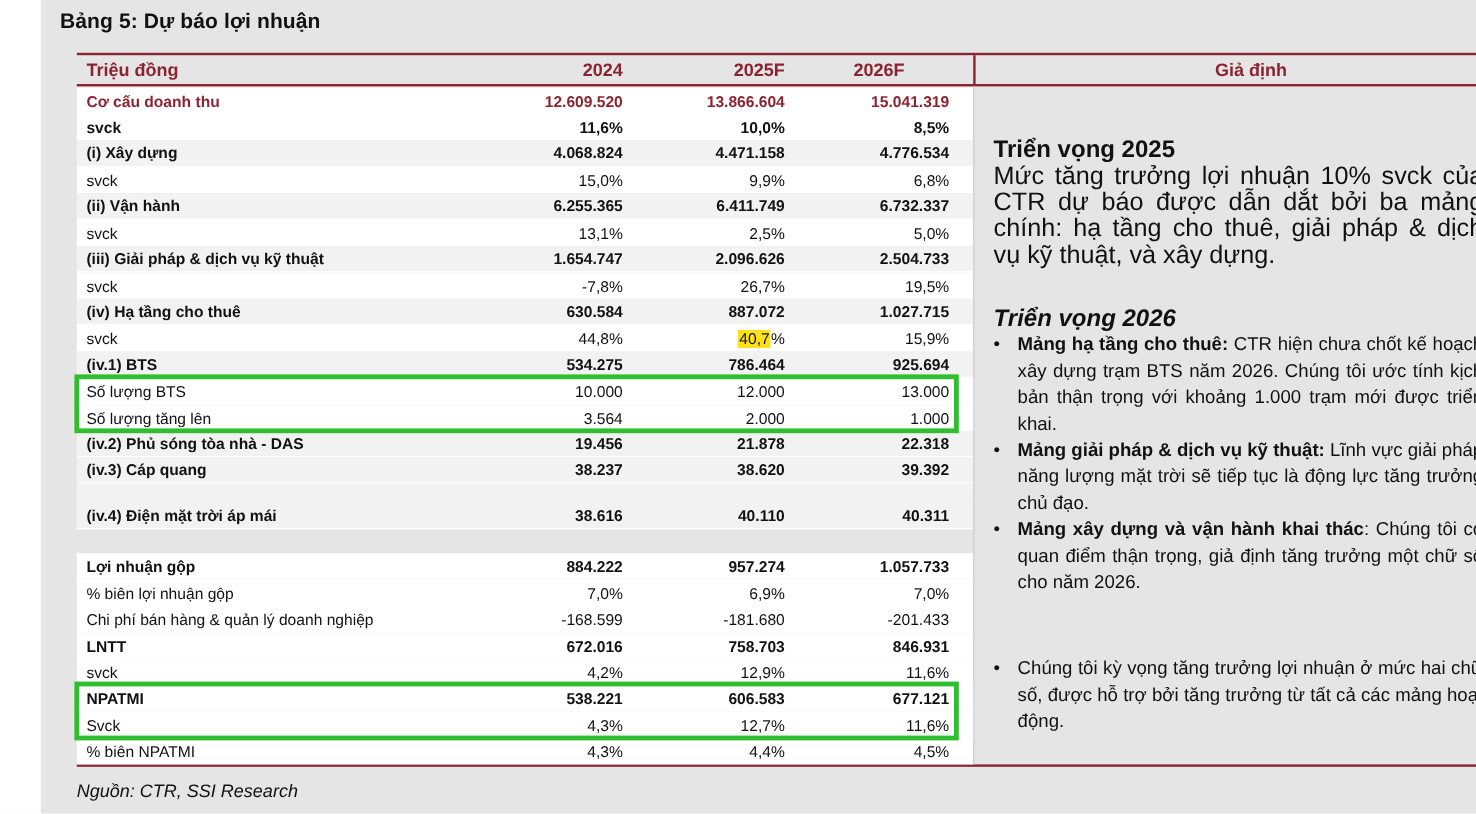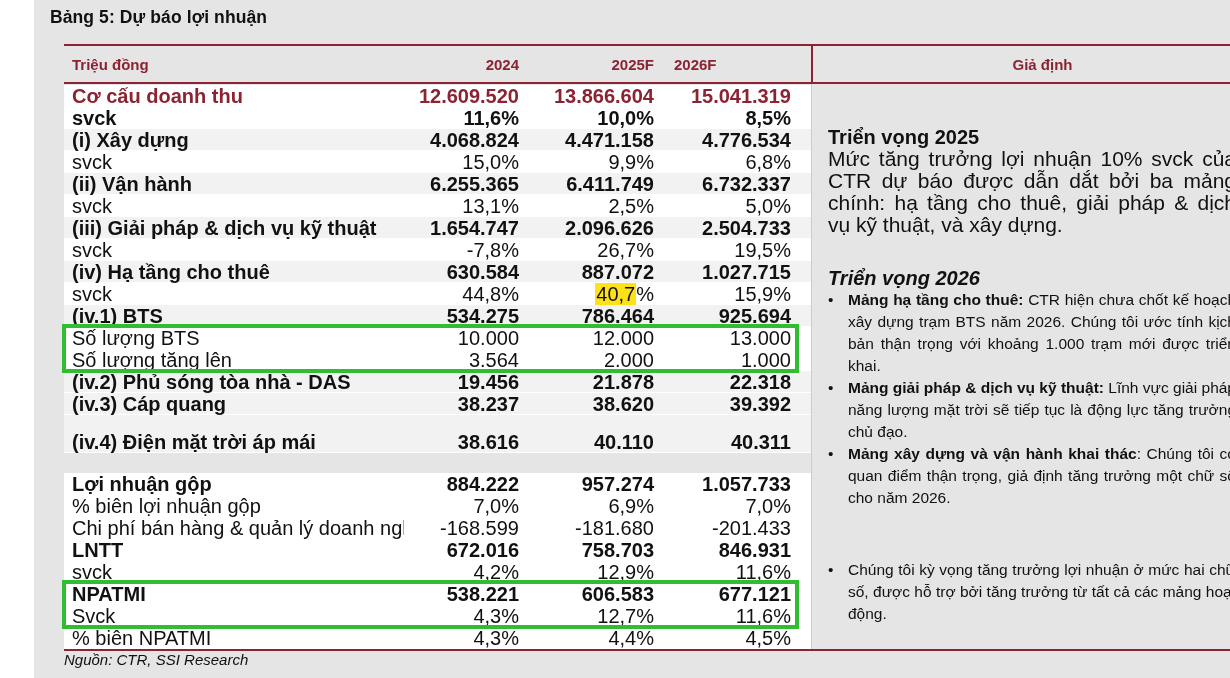--- a/index.html
+++ b/index.html
@@ -9,36 +9,36 @@
     font-family:"Liberation Sans","DejaVu Sans",sans-serif; color:#111;margin-left:34px;
   }
   .title { position:absolute; left:16px; top:7px; font-size:17.5px; font-weight:bold; letter-spacing:0.1px; }
 
   .tablewrap {
     position:absolute; left:30px; top:44px; width:1180px;
     border-top:2px solid var(--maroon); border-bottom:2px solid var(--maroon);
   }
   .thead { display:flex; border-bottom:2px solid var(--maroon); }
   .thead-left {
-    width:747px; height:36px; display:grid;
+    width:747px; height:24px; display:grid;
     grid-template-columns:1fr 135px 135px 137px; align-items:center;
     color:var(--maroon); font-weight:bold; font-size:15px;
   }
   .thead-right {
     width:433px; border-left:2px solid var(--maroon);
     display:flex; align-items:center; justify-content:center;
     color:var(--maroon); font-weight:bold; font-size:15px;padding-left:28px;
   }
   .tbody { display:flex; align-items:stretch; }
   .tbody-left { width:747px; padding-top:1px; }
   .tbody-right { width:433px; border-left:1px solid var(--divider); padding:42px 8px 0 16px; }
 
   .trow {
     display:grid; grid-template-columns:1fr 135px 135px 137px;
-    align-items:center; height:22px; font-size:20px; background:#fff;
+    align-items:center; height:22px; font-size:13px; background:#fff;
   }
   .trow .c.label { padding-left:8px; white-space:nowrap; overflow:hidden; }
   .trow .c.num { text-align:right; padding-right:20px; white-space:nowrap; font-variant-numeric:tabular-nums; }
   .trow.cat  { background:var(--stripe); font-weight:bold; border-bottom:1px solid #fff; }
   .trow.bold { font-weight:bold; }
   .trow.maroon { color:var(--maroon); font-weight:bold; }
   .spacer { width:100%; }
   .spacer.bg-gray { background:var(--stripe); }
 
   .green-box { position:relative; }
@@ -61,21 +61,21 @@
 
 <div class="page">
   <div class="title">Bảng 5: Dự báo lợi nhuận</div>
 
   <div class="tablewrap">
     <div class="thead">
       <div class="thead-left">
         <div class="c label" style="padding-left:8px;">Triệu đồng</div>
         <div class="c num" style="text-align:right;padding-right:20px;">2024</div>
         <div class="c num" style="text-align:right;padding-right:20px;">2025F</div>
-        <div class="c num" style="text-align:left;padding-right:20px;">2026F</div>
+        <div class="c num" style="text-align:center;padding-right:20px;">2026F</div>
       </div>
       <div class="thead-right">Giả định</div>
     </div>
 
     <div class="tbody">
       <div class="tbody-left">
           <div class="trow maroon">
             <div class="c label">Cơ cấu doanh thu</div>
             <div class="c num">12.609.520</div>
             <div class="c num">13.866.604</div>

